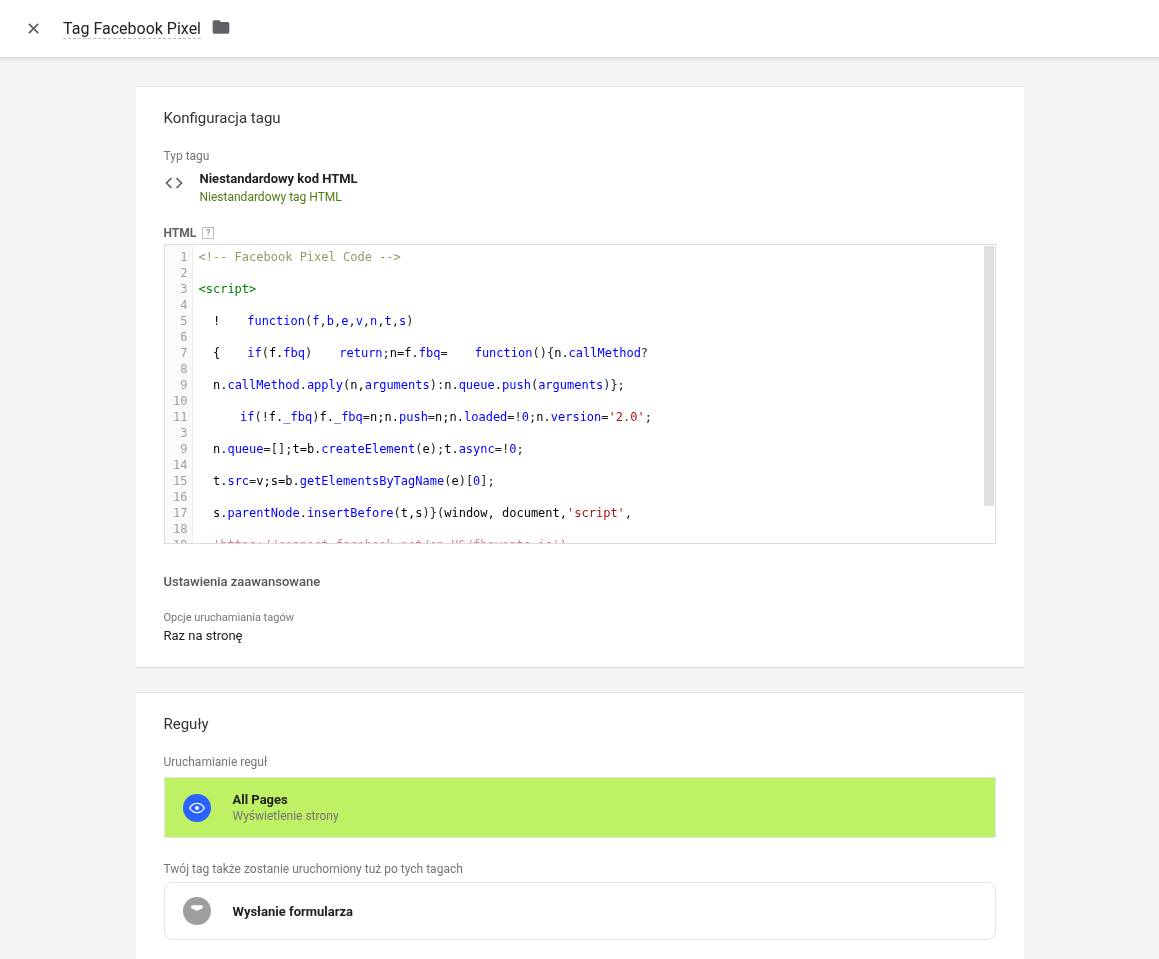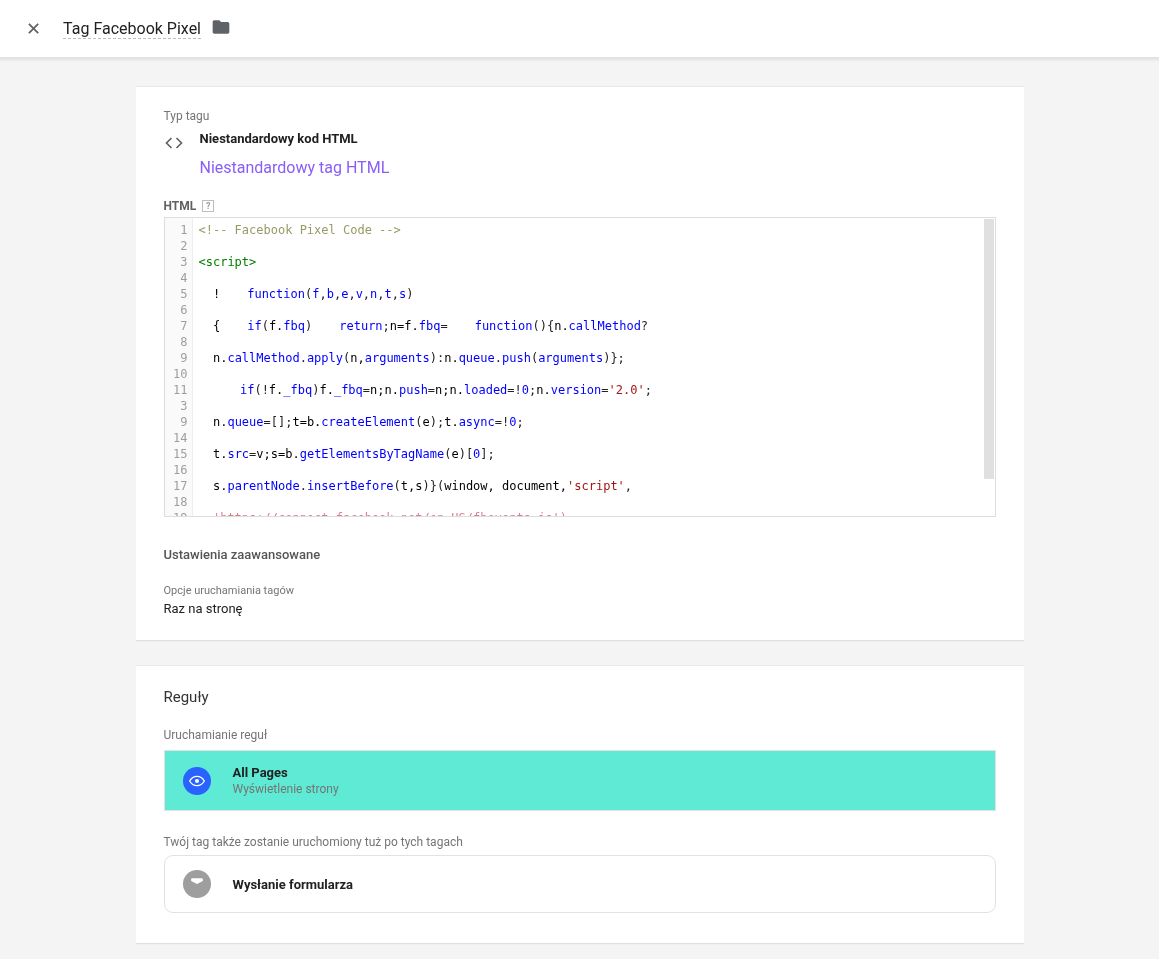--- a/index.html
+++ b/index.html
@@ -46,21 +46,21 @@
     padding: 22px 28px 24px 28px;
     margin-bottom: 24px;
     box-shadow: 0 1px 1px rgba(0,0,0,0.02);
   }
   .card-title { font-size: 15px; color:#333; margin-bottom: 22px; }
   .field-caption { font-size: 12px; color:#757575; margin-bottom: 8px; }
   .tag-type-row { display:flex; margin: 6px 0 22px 0; }
   .code-icon { width:20px; margin-right: 16px; padding-top:2px; }
   .code-icon svg { stroke:#616161; fill:none; stroke-width:2; }
   .tt-title { font-size: 13px; font-weight:700; color:#212121; }
-  .tt-sub { font-size: 16px; color:#8b5cf6; margin-top:12px; }
+  .tt-sub { font-size: 12px; color:#4d7c0f; margin-top:4px; }
   .html-label { font-size: 12px; color:#616161; display:flex; align-items:center; margin-bottom:4px;font-weight:bold; }
   .help-box {
     display:inline-flex; align-items:center; justify-content:center;
     width:12px; height:12px; border:1px solid #bdbdbd;
     font-size:9px; color:#9e9e9e; margin-left:6px;
   }
   .code-editor {
     border:1px solid #ddd;
     height: 300px;
     display:flex;
@@ -94,21 +94,21 @@
   .c-num { color:#0000ff; }
   .c-pun { color:#222; }
   .c-last{ color:#b00020; opacity:0.5; }
 
   .adv-title { font-size: 13px; color:#555; margin-top:30px; font-weight:500; }
   .opt-caption { font-size:11px; color:#757575; margin-top:22px; }
   .opt-value { font-size:13px; color:#212121; margin-top:4px; }
 
   .rule-row {
     display:flex; align-items:center;
-    border:1px solid #e2e2e2; background:#5eead4;
+    border:1px solid #e2e2e2; background:#bef264;
     padding:14px 14px; margin: 6px 0 22px 0;
   }
   .rule-row.white { background:#fff; }
   .rule-icon {
     width:28px; height:28px; border-radius:50%;
     display:flex; align-items:center; justify-content:center;
     margin-right: 22px; margin-left:4px;
     font-size:14px;
   }
   .rule-icon.blue { background:#2962ff; color:#fff; }
@@ -127,20 +127,21 @@
     <svg width="20" height="20" viewBox="0 0 24 24">
         <path d="M10 4H4c-1.1 0-2 .9-2 2v12c0 1.1.9 2 2 2h16c1.1 0 2-.9 2-2V8c0-1.1-.9-2-2-2h-8l-2-2z"></path>
       </svg>
   </span>
 </div>
 <div class="shadow-bar"></div>
 
 <div class="content">
 
   <div class="card">
+    <div class="card-title">Konfiguracja tagu</div>
 
     <div class="field-caption">Typ tagu</div>
     <div class="tag-type-row">
       <span class="code-icon">
         <svg width="20" height="20" viewBox="0 0 24 24">
             <polyline points="9 18 3 12 9 6"></polyline>
             <polyline points="15 6 21 12 15 18"></polyline>
           </svg>
       </span>
       <div>

